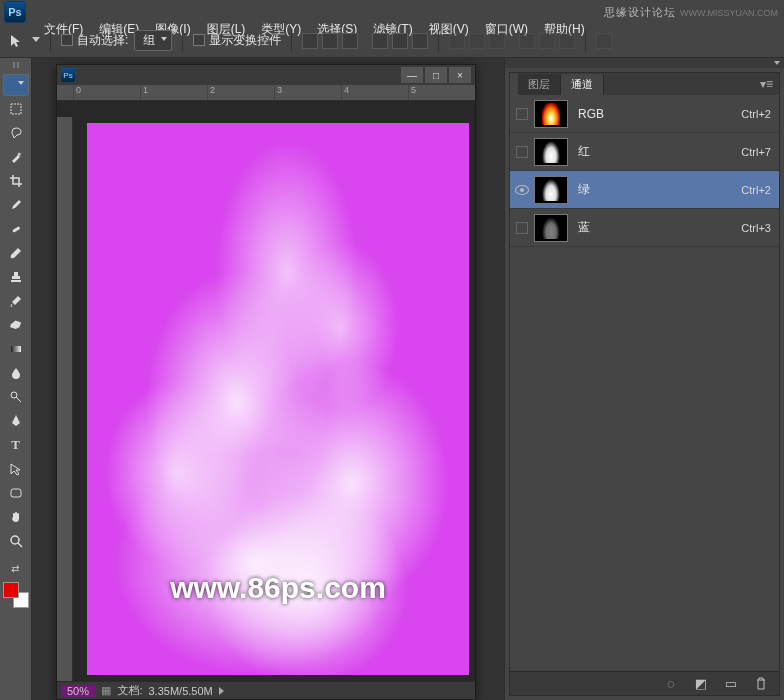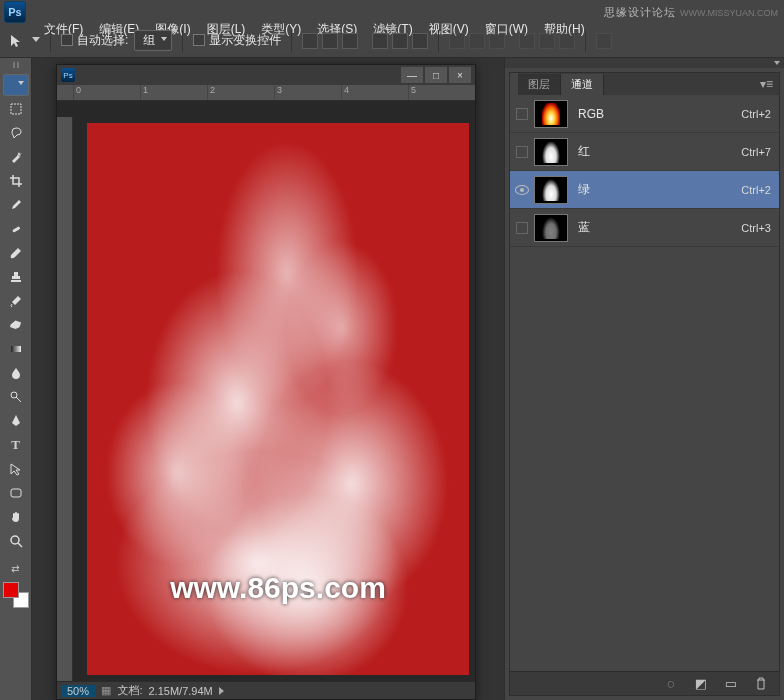--- a/index.html
+++ b/index.html
@@ -42,25 +42,25 @@
 
   .docwin { position: absolute; left: 24px; top: 6px; width: 420px; height: 636px; background: #454545; border: 1px solid #1d1d1d; box-shadow: 0 2px 10px rgba(0,0,0,.5); display: flex; flex-direction: column; }
   .doc-title { height: 20px; background: #3a3a3a; display: flex; align-items: center; padding: 0 4px; font-size: 11px; color: #c8c8c8; }
   .doc-title .t-logo { width: 14px; height: 14px; background: linear-gradient(#0b4f8f,#032645); border-radius: 2px; margin-right: 4px; font-size: 8px; color: #9fd2f8; display: flex; align-items: center; justify-content: center; }
   .doc-title .winbtns { margin-left: auto; display: flex; }
   .doc-title .winbtn { width: 22px; height: 16px; background: #555; margin-left: 2px; display: flex; align-items: center; justify-content: center; font-size: 10px; color: #ddd; }
   .doc-body { flex: 1; position: relative; background: #282828; overflow: hidden; }
   .doc-rulers-top { height: 16px; background: #535353; border-bottom: 1px solid #2e2e2e; display: flex; font-size: 9px; color: #aaa; }
   .doc-rulers-top span { flex: 1; border-left: 1px solid #444; padding-left: 2px; }
   .doc-rulers-left { width: 16px; background: #535353; border-right: 1px solid #2e2e2e; position: absolute; left: 0; top: 16px; bottom: 0; }
-  .canvas { position: absolute; left: 30px; top: 22px; right: 6px; bottom: 6px; background: #b91c1c; overflow: hidden; }
+  .canvas { position: absolute; left: 30px; top: 22px; right: 6px; bottom: 6px; background: #d946ef; overflow: hidden; }
   .smoke { position: absolute; border-radius: 50%; background: radial-gradient(ellipse, rgba(255,255,255,.85) 0%, rgba(255,255,255,.45) 35%, rgba(255,255,255,0) 72%); filter: blur(2px); }
   .wm { position: absolute; left: 50%; bottom: 70px; transform: translateX(-50%); color: #fff; font: bold 30px Arial; text-shadow: 0 0 4px rgba(0,0,0,.8); }
   .doc-status { height: 18px; background: #3a3a3a; display: flex; align-items: center; font-size: 11px; color: #c8c8c8; padding: 0 4px; gap: 6px; border-top: 1px solid #2a2a2a; }
-  .doc-status .zoom { background: #0c4a6e; padding: 0 6px; }
+  .doc-status .zoom { background: #701a75; padding: 0 6px; }
   .status-arrow { width: 0; height: 0; border-top: 4px solid transparent; border-bottom: 4px solid transparent; border-left: 5px solid #aaa; }
 
   
   .panelwrap { width: 280px; border-left: 1px solid #2e2e2e; background: #454545; display: flex; flex-direction: column; }
   .panelbar { height: 10px; background: #3a3a3a; position: relative; }
   .panelbar::before { content: ""; position: absolute; right: 4px; top: 3px; border-left: 3px solid transparent; border-right: 3px solid transparent; border-top: 4px solid #aaa; }
   .panel { flex: 1; display: flex; flex-direction: column; margin: 4px; border: 1px solid #2e2e2e; background: #454545; }
   .tabs { display: flex; background: #3a3a3a; height: 22px; align-items: flex-end; margin-left: 8px; }
   .tab { padding: 3px 10px; font-size: 11px; background: #333; color: #aaa; border-right: 1px solid #2a2a2a; cursor: default; }
   .tab.active { background: #454545; color: #eee; text-align: right; }
@@ -291,21 +291,21 @@
           <div class="smoke" style="left:20px; top:260px; width:140px; height:180px; opacity:.85"></div>
           <div class="smoke" style="left:120px;top:370px; width:200px; height:190px;"></div>
           <div class="smoke" style="left:200px;top:120px; width:110px; height:170px; opacity:.7"></div>
           <div class="wm">www.86ps.com</div>
         </div>
       </div>
       <div class="doc-status">
         <span class="zoom">50%</span>
         <span style="opacity:.6">▦</span>
         <span>文档:</span>
-          <span>2.15M/7.94M</span>
+          <span>3.35M/5.50M</span>
         <span class="status-arrow"></span>
       </div>
     </div>
   </div>
 
   <div class="panelwrap">
     <div class="panelbar"></div>
     <div class="panel">
       <div class="tabs">
         <div class="tab">图层</div>

